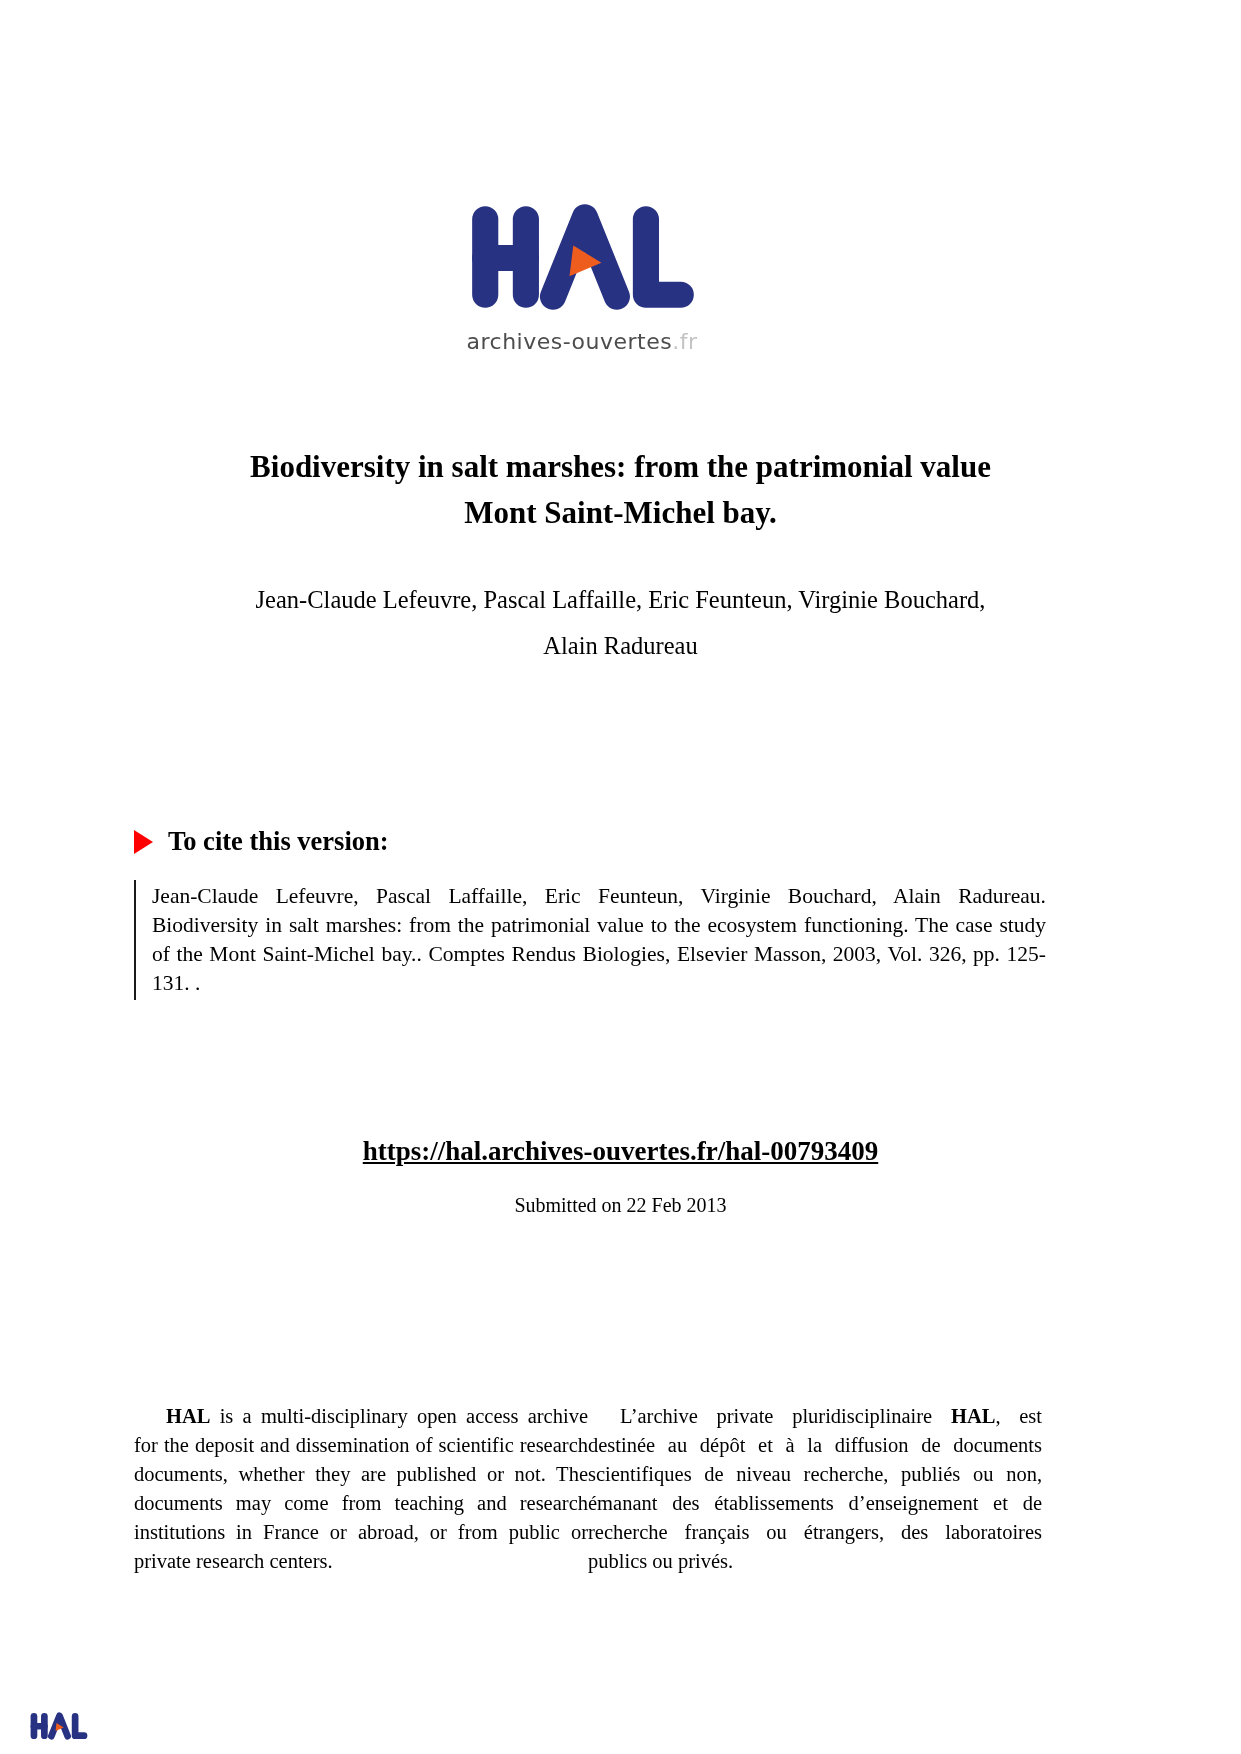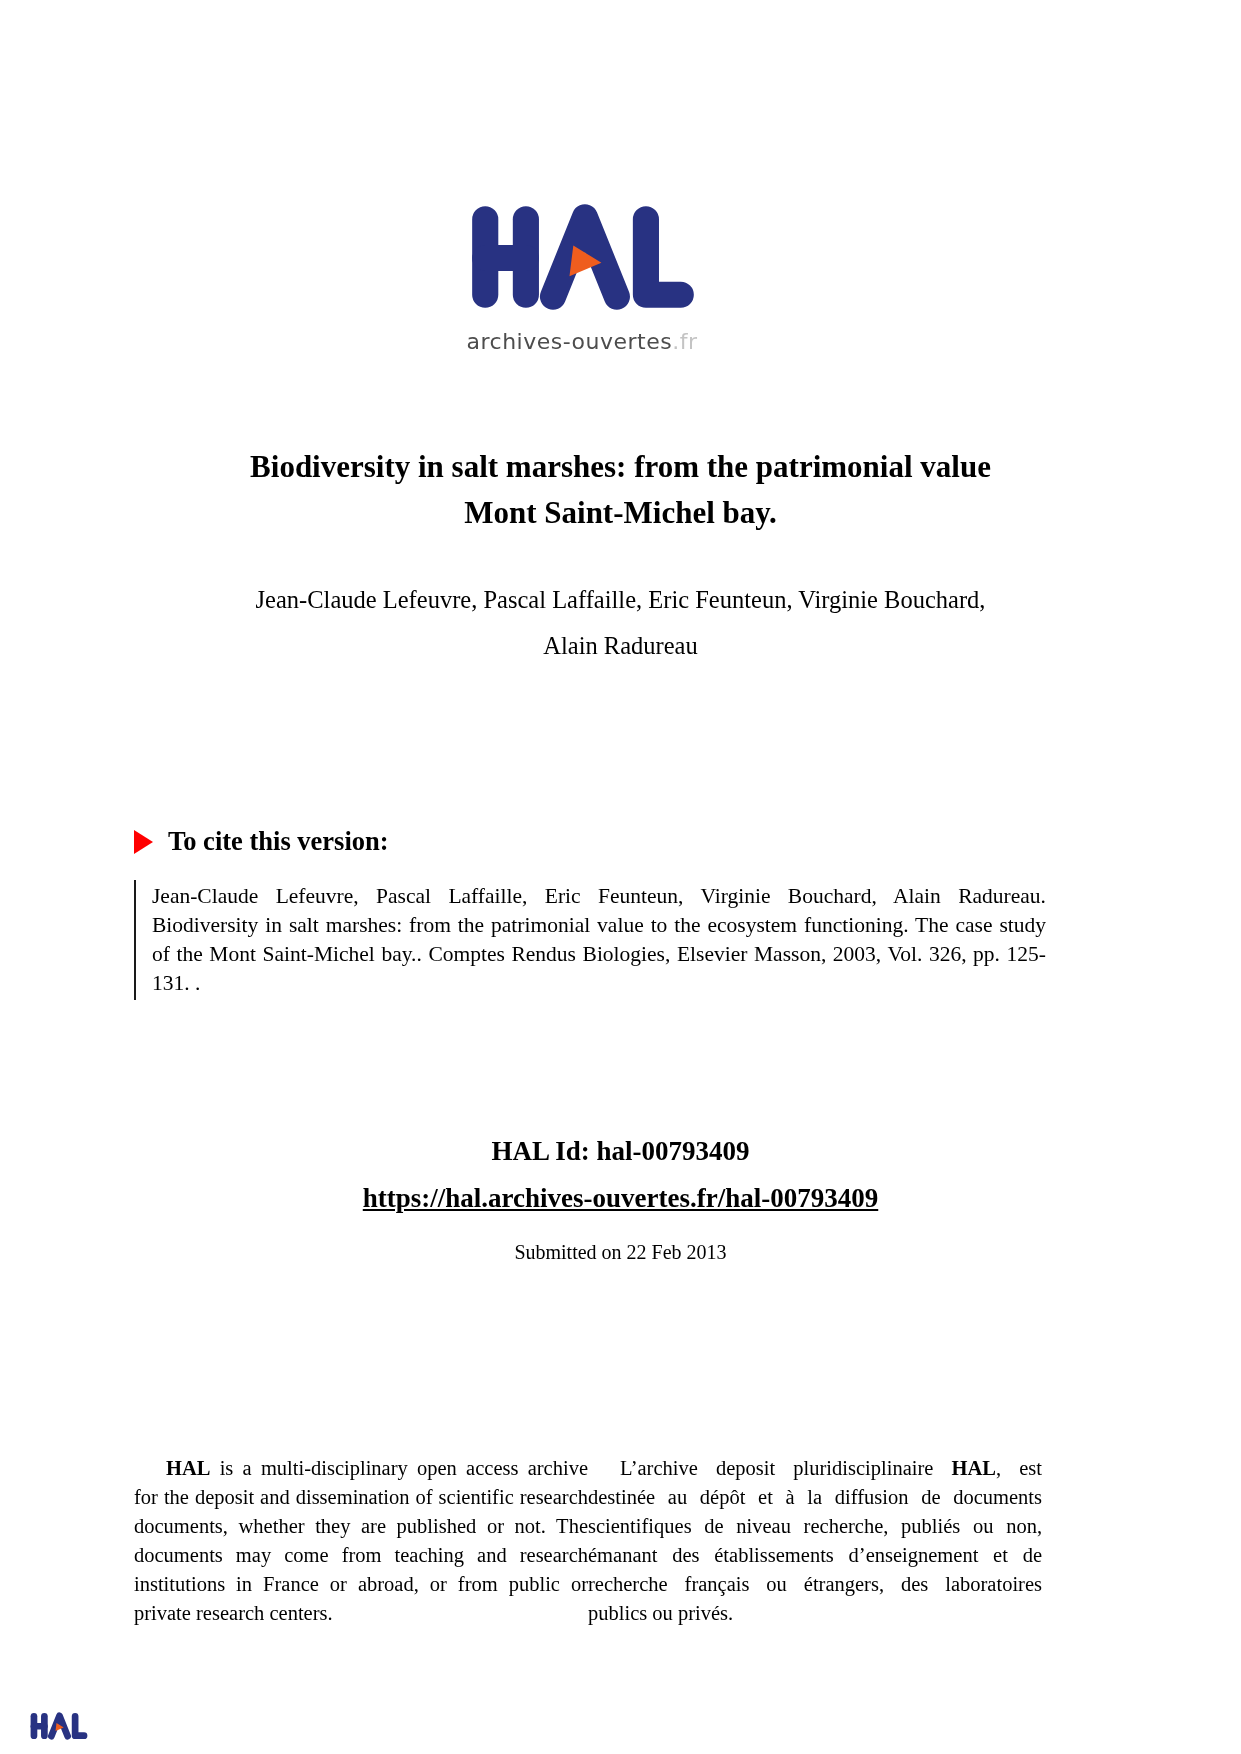--- a/index.html
+++ b/index.html
@@ -62,21 +62,21 @@
   .halid {
     position: absolute; left: 80px; top: 1136px; width: 1081px;
     text-align: center;
   }
   .halid-id   { font-size: 27px; font-weight: bold; margin-bottom: 16px; }
   .halid-url  { font-size: 27px; font-weight: bold; text-decoration: underline; }
   .submitted  { font-size: 20px; margin-top: 27px; }
 
   
   .about {
-    position: absolute; left: 134px; top: 1454px; width: 908px;
+    position: absolute; left: 134px; top: 1402px; width: 908px;
     display: flex; 
   }
   .about p {
     flex: 1; margin: 0;
     font-size: 20.5px; line-height: 29px;
     text-align: justify; text-indent: 32px;
   }
   .about b { font-weight: bold; }
 
   
@@ -109,28 +109,27 @@
     <span>Alain Radureau</span>
   </div>
 
   <div class="cite-heading">
     <span class="cite-marker"></span>
     <span>To cite this version:</span>
   </div>
   <blockquote class="citation">Jean-Claude Lefeuvre, Pascal Laffaille, Eric Feunteun, Virginie Bouchard, Alain Radureau. Biodiversity in salt marshes: from the patrimonial value to the ecosystem functioning. The case study of the Mont Saint-Michel bay.. Comptes Rendus Biologies, Elsevier Masson, 2003, Vol. 326, pp. 125-131. .</blockquote>
 
   <div class="halid">
-    <div class="halid-id">HAL Id: hal-00793409</div>
     <div class="halid-url">https://hal.archives-ouvertes.fr/hal-00793409</div>
     <div class="submitted">Submitted on 22 Feb 2013</div>
   </div>
 
   <div class="about">
     <p><b>HAL</b> <span>is a multi-disciplinary open access archive for the deposit and dissemination of scientific research documents, whether they are published or not. The documents may come from teaching and research institutions in France or abroad, or from public or private research centers.</span></p>
-    <p><span>L’archive deposit pluridisciplinaire</span> <b>HAL</b><span>, est destinée au dépôt et à la diffusion de documents scientifiques de niveau recherche, publiés ou non, émanant des établissements d’enseignement et de recherche français ou étrangers, des laboratoires publics ou privés.</span></p>
+    <p><span>L’archive private pluridisciplinaire</span> <b>HAL</b><span>, est destinée au dépôt et à la diffusion de documents scientifiques de niveau recherche, publiés ou non, émanant des établissements d’enseignement et de recherche français ou étrangers, des laboratoires publics ou privés.</span></p>
   </div>
 
   <svg class="mini-logo" width="62" height="28" viewBox="0 0 250 112" xmlns="http://www.w3.org/2000/svg">
     <g stroke="#283282" stroke-width="27" stroke-linecap="round" stroke-linejoin="round" fill="none">
       <line x1="24" y1="17" x2="24" y2="95"></line>
       <line x1="66" y1="17" x2="66" y2="95"></line>
       <line x1="24" y1="57" x2="66" y2="57"></line>
       <polyline points="94,97 127,15 160,97"></polyline>
       <path d="M 190 17 L 190 95 L 226 95"></path>
     </g>

